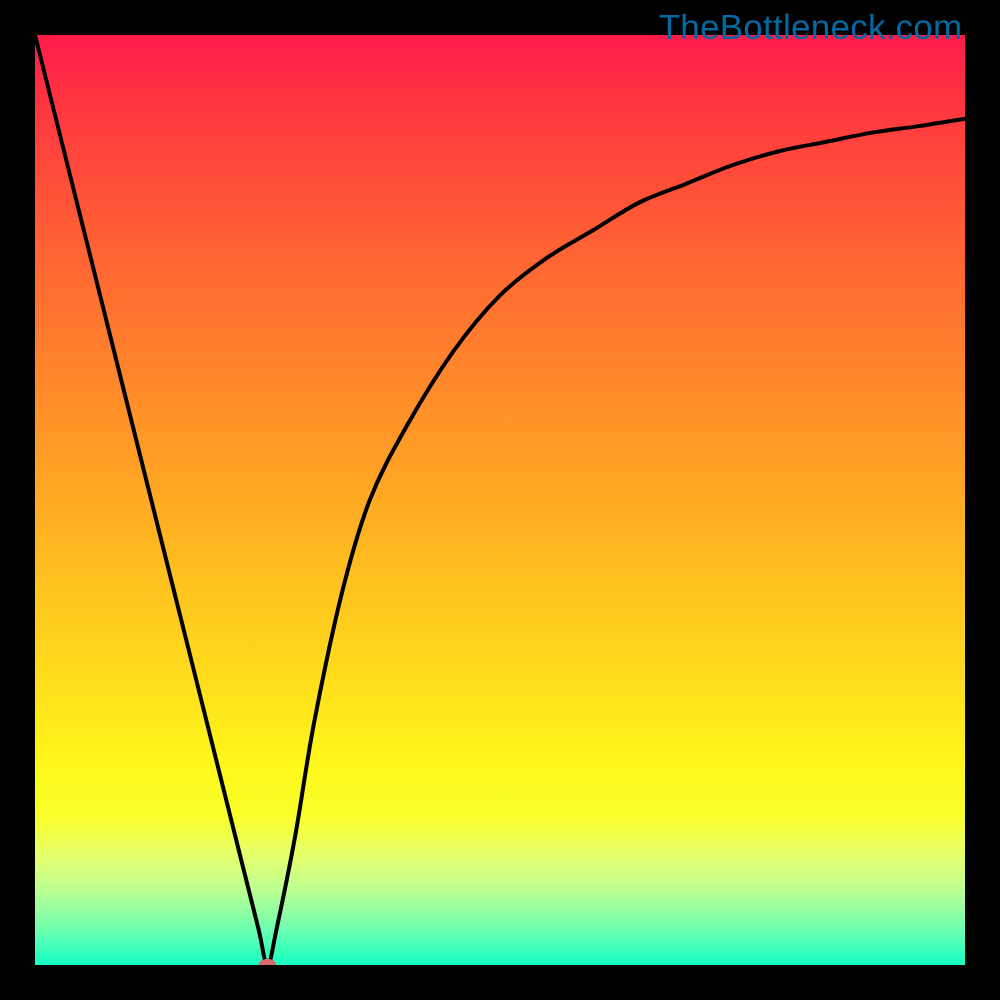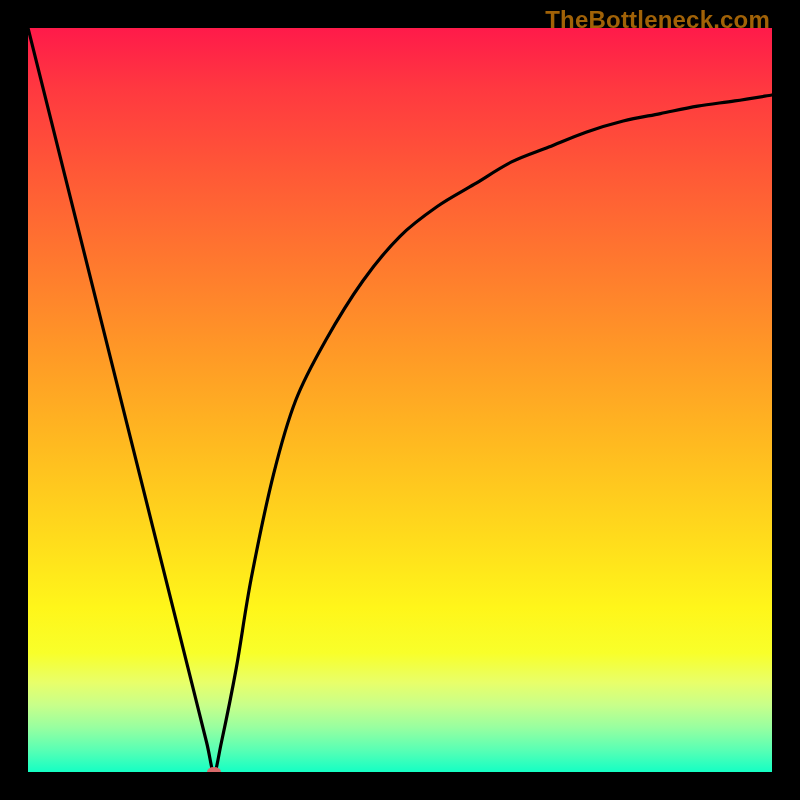--- a/index.html
+++ b/index.html
@@ -42,23 +42,23 @@
       #c8ff8a 91%,
       #98ffa0 94%,
       #5affb4 97%,
       #14ffc4 100%
     );
   }
   .watermark {
     position: absolute;
     top: 6px;
     right: 30px;
-    font-size: 24px;
-    font-weight: 700;
-    color: #a16207;
+    font-size: 28px;
+    font-weight: 400;
+    color: #0369a1;
     letter-spacing: 0.2px;
     user-select: none;
   }
   svg.curve {
     position: absolute;
     inset: 0;
   }
   .marker {
     position: absolute;
     width: 14px;

